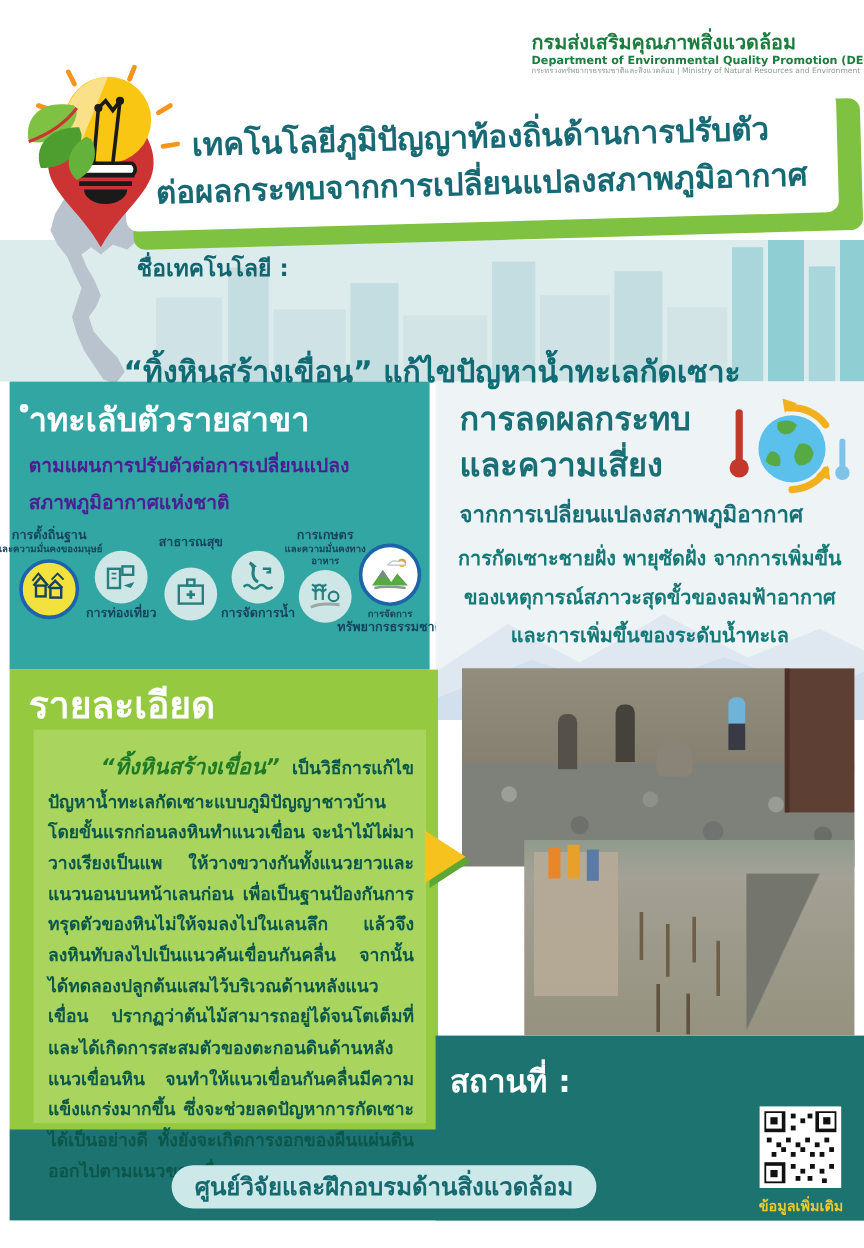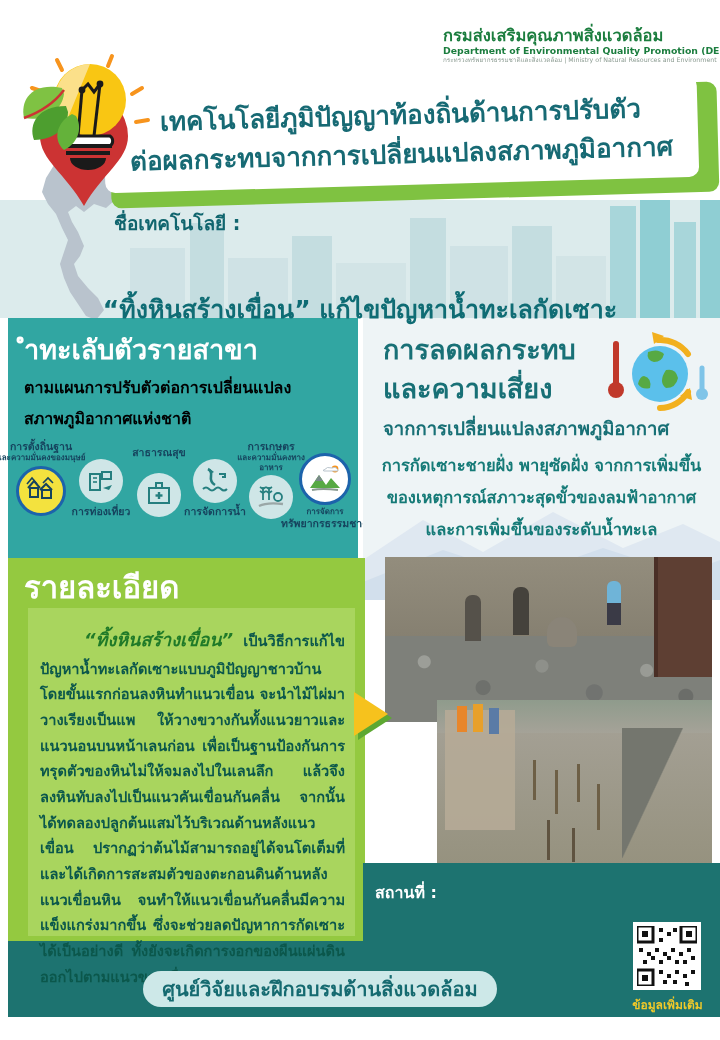--- a/index.html
+++ b/index.html
@@ -27,21 +27,21 @@
 
   
   .skyline{position:absolute;left:0;top:200px;width:720px;height:118px;background:#dcebec;overflow:hidden;z-index:1;}
   .bld{position:absolute;bottom:0;}
   .tech-label{position:absolute;left:114px;top:208px;color:#10656e;font-weight:bold;font-size:19px;z-index:4;}
   .tech-name{position:absolute;left:60px;top:254px;width:600px;text-align:center;color:#0f6c74;font-weight:bold;font-size:25px;z-index:4;margin-top:35px;}
 
   
   .adapt-box{position:absolute;left:8px;top:318px;width:350px;height:240px;background:#31a6a2;z-index:3;}
   .adapt-title{position:absolute;left:16px;top:10px;color:#ffffff;font-weight:bold;font-size:27px;}
-  .adapt-sub{position:absolute;left:16px;top:54px;color:#000000;font-weight:bold;font-size:16px;line-height:1.95;}
+  .adapt-sub{position:absolute;left:16px;top:54px;color:#4c1d95;font-weight:bold;font-size:16px;line-height:1.95;}
   .sector{position:absolute;width:90px;text-align:center;}
   .sector-label{color:#16445e;font-weight:bold;font-size:10.5px;line-height:1.25;}
   .sector-sublabel{color:#16445e;font-weight:bold;font-size:8px;line-height:1.2;}
   .sector-circle{margin:3px auto 2px auto;width:44px;height:44px;border-radius:50%;background:#cfe6e7;display:flex;align-items:center;justify-content:center;}
   .sector-circle.hl-yellow{width:50px;height:50px;background:#f3e23e;border:3px solid #1c63ab;}
   .sector-circle.hl-white{width:52px;height:52px;background:#ffffff;border:3px solid #1c63ab;}
 
   
   .impact-panel{position:absolute;left:363px;top:318px;width:357px;height:282px;background:#eef4f6;overflow:hidden;z-index:3;}
   .impact-title{position:absolute;left:20px;top:12px;color:#187076;font-weight:bold;font-size:27px;line-height:1.45;}
@@ -58,21 +58,21 @@
   .details-lead{color:#1f7a28;font-style:italic;font-size:18px;}
   .arrow-right{position:absolute;left:352px;top:688px;width:42px;height:56px;z-index:7;}
 
   
   .photo1{position:absolute;left:385px;top:557px;width:327px;height:165px;z-index:4;overflow:hidden;background:#8a8578;}
   .photo2{position:absolute;left:437px;top:700px;width:275px;height:163px;z-index:5;overflow:hidden;background:#a09c90;}
 
   
   .loc-box{position:absolute;left:363px;top:863px;width:357px;height:154px;background:#1d7370;z-index:3;}
   .footer-band{position:absolute;left:8px;top:941px;width:712px;height:76px;background:#1d7370;z-index:2;}
-  .loc-label{position:absolute;left:375px;top:880px;color:#ffffff;font-weight:bold;font-size:16px;z-index:6;}
+  .loc-label{position:absolute;left:375px;top:880px;color:#ffffff;font-weight:bold;font-size:26px;z-index:6;}
   .loc-lines{position:absolute;left:452px;top:874px;color:#8ec63f;font-weight:bold;font-size:17px;line-height:1.85;z-index:6;}
   .qr{position:absolute;left:633px;top:922px;width:68px;height:68px;background:#ffffff;z-index:6;padding:4px;}
   .qr-caption{position:absolute;left:620px;top:995px;width:95px;text-align:center;color:#f0c929;font-weight:bold;font-size:12px;z-index:6;}
   .footer-pill{position:absolute;left:143px;top:971px;width:354px;height:36px;background:#cde8e8;border-radius:19px;
     display:flex;align-items:center;justify-content:center;z-index:6;}
   .footer-pill span{color:#156a70;font-weight:bold;font-size:20px;}
 </style>
 </head>
 <body>
 

